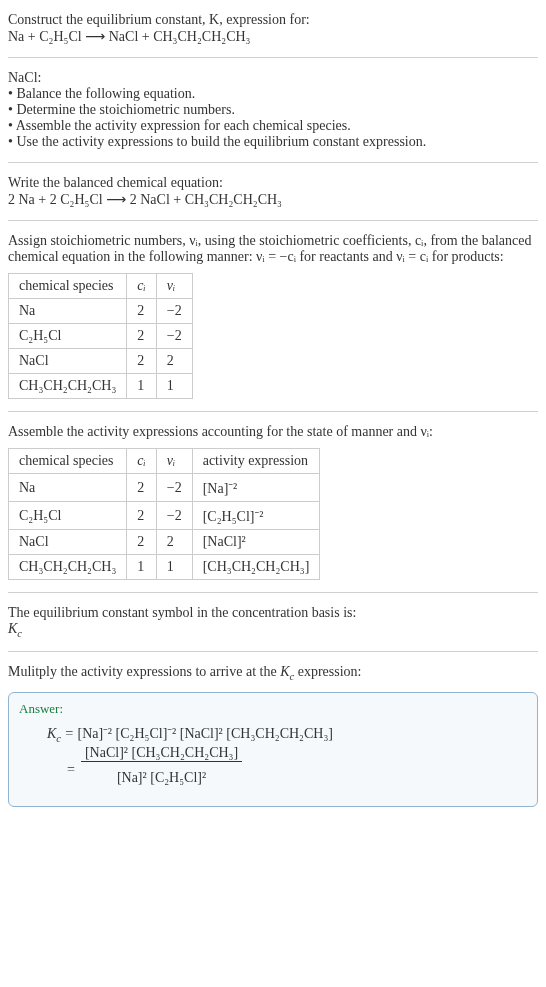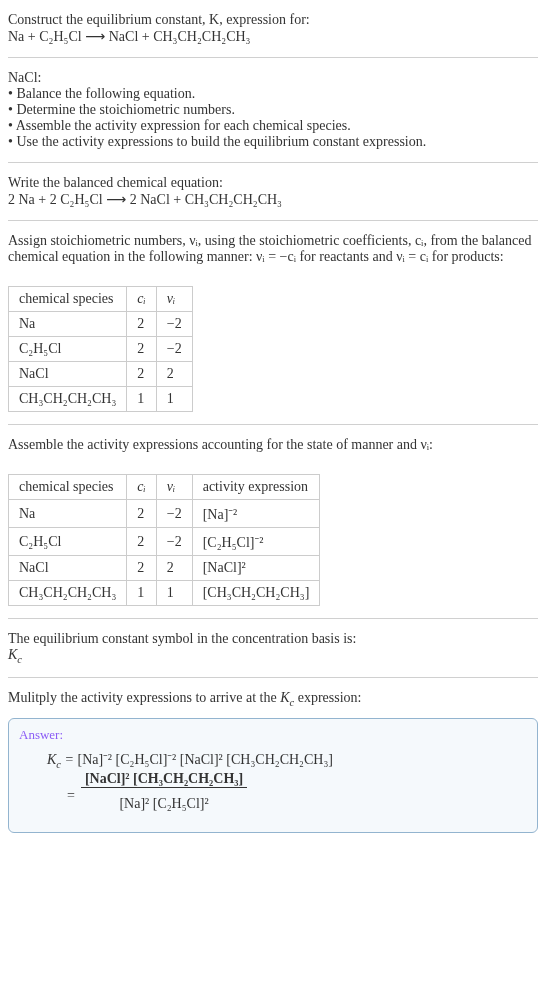--- a/index.html
+++ b/index.html
@@ -13,46 +13,46 @@
     box-sizing: border-box;
   }
   .section { padding: 6px 0; }
   hr.sep {
     border: none;
     border-top: 1px solid #d0d0d0;
     margin: 6px 0;
   }
   table.data {
     border-collapse: collapse;
-    margin-top: 21px;
+    margin-top: 8px;
   }
   table.data th, table.data td {
     border: 1px solid #ccc;
     padding: 4px 10px;
     text-align: left;
     font-weight: normal;
     font-size: 14px;
   }
   table.data th { background: #fff; }
   .answer-box {
     border: 1px solid #93b4cf;
     border-radius: 6px;
     background: #f5f9fc;
     padding: 8px 10px 12px 10px;
     margin-top: 4px;
   }
-  .answer-label { color: #8b5cf6; font-size: 13px; margin-bottom: 6px; }
+  .answer-label { color: #15803d; font-size: 13px; margin-bottom: 6px; }
   .indent { padding-left: 28px; }
   .ital { font-style: italic; }
   .frac {
     display: inline-block;
     vertical-align: middle;
     text-align: center;
   }
-  .frac .num { display:block; padding: 0 4px; font-weight: bold; }
+  .frac .num { display:block; padding: 0 4px; }
   .frac .den { display:block; border-top: 1px solid #333; padding: 8px 4px; }
   sub, sup { font-size: 0.75em; }
 </style>
 </head>
 <body>
 
 <div class="section">
   <div>Construct the equilibrium constant, K, expression for:</div>
   <div>Na + C₂H₅Cl  ⟶  NaCl + CH₃CH₂CH₂CH₃</div>
 </div>

